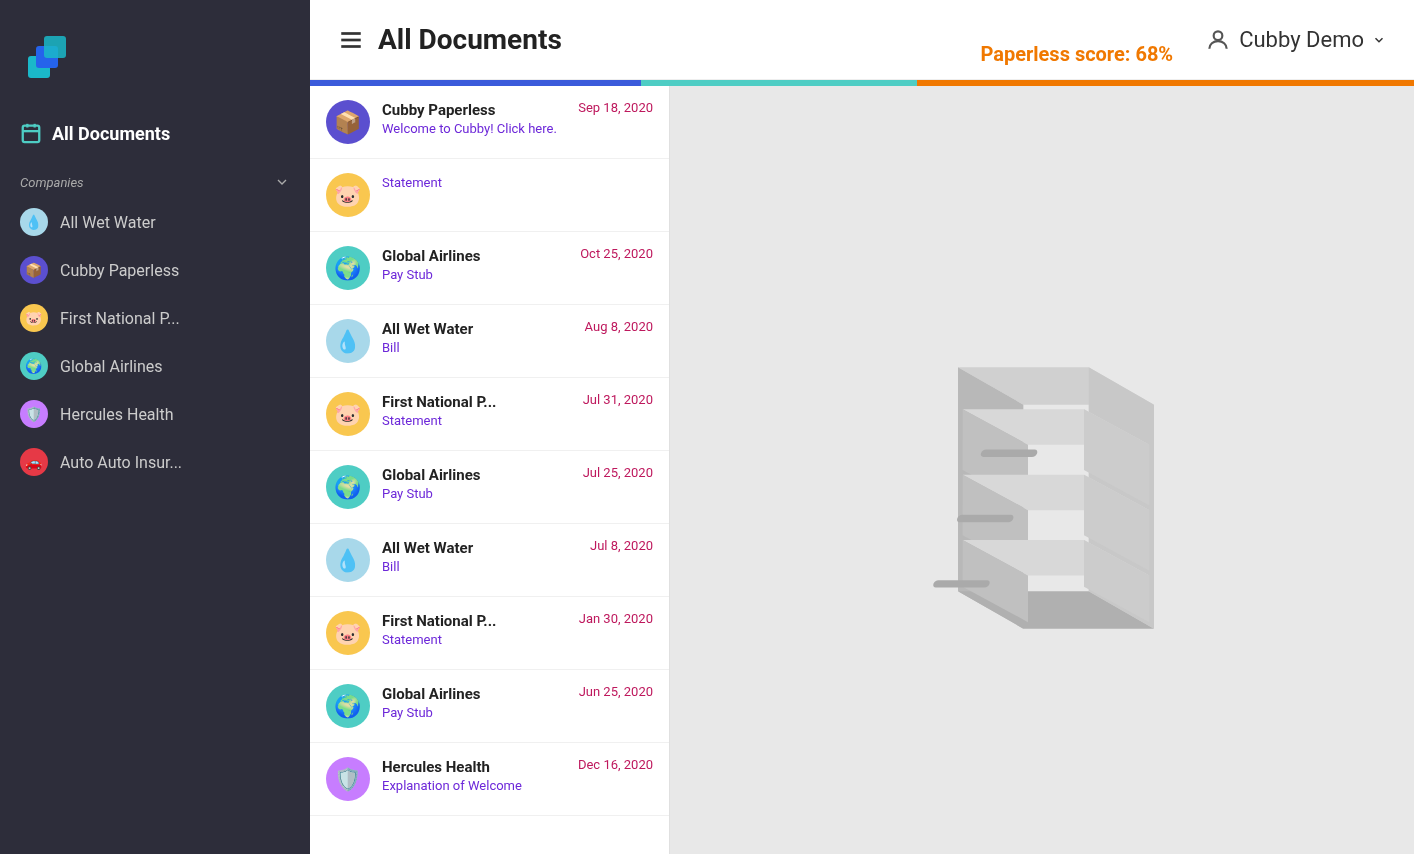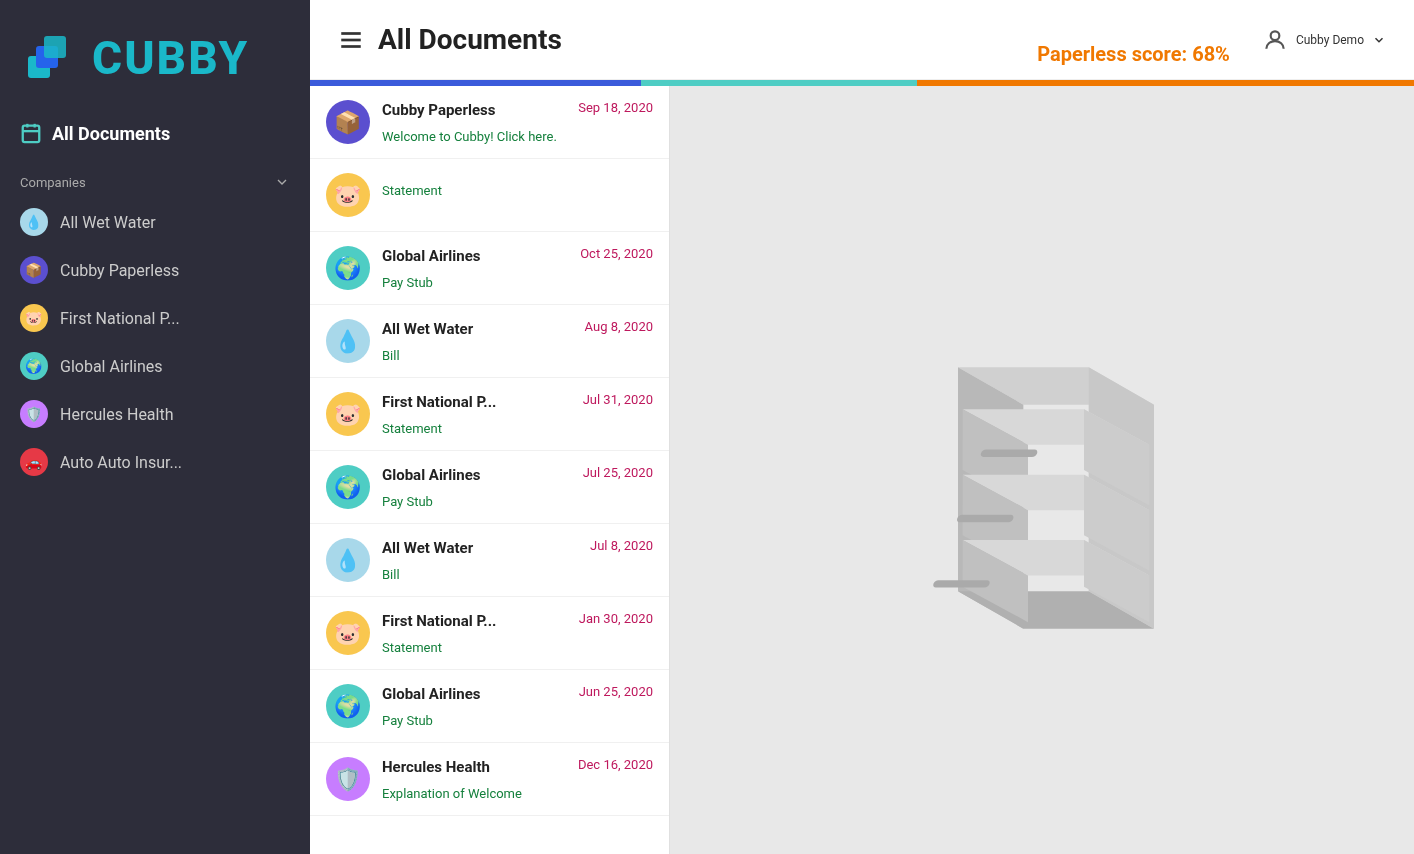--- a/index.html
+++ b/index.html
@@ -43,20 +43,21 @@
     }
     #all-documents-nav svg { color: #4ecdc4; }
     #companies-header {
       display: flex;
       align-items: center;
       justify-content: space-between;
       padding: 16px 20px 8px 20px;
       font-size: 13px;
       color: #aaa;
       text-transform: none;
+      font-style: italic;
     }
     .company-item {
       display: flex;
       align-items: center;
       gap: 12px;
       padding: 10px 20px;
       font-size: 16px;
       color: #ccc;
       cursor: pointer;
     }
@@ -104,21 +105,21 @@
     #paperless-score {
       font-size: 20px;
       font-weight: 700;
       color: #f07800;
       margin-top: 28px;
     }
     #user-area {
       display: flex;
       align-items: center;
       gap: 8px;
-      font-size: 12px;
+      font-size: 22px;
       color: #333;
       cursor: pointer;
     }
 
     
     #progress-bar {
       height: 6px;
       background: #eee;
       display: flex;
     }
@@ -167,22 +168,22 @@
       font-size: 15px;
       color: #222;
     }
     .doc-date {
       font-size: 13px;
       color: #be185d;
       float: right;
     }
     .doc-type {
       font-size: 13px;
-      color: #15803d;
-      margin-top: 10px;
+      color: #6d28d9;
+      margin-top: 2px;
     }
 
     
     #preview-area {
       flex: 1;
       background: #e8e8e8;
       display: flex;
       align-items: center;
       justify-content: center;
     }
@@ -203,21 +204,20 @@
 
 <div id="sidebar">
   <div id="logo-area">
 
     <svg id="logo-icon" viewBox="0 0 60 60" xmlns="http://www.w3.org/2000/svg">
 
       <rect x="8" y="28" width="22" height="22" rx="3" fill="#1ab8c9"></rect>
       <rect x="16" y="18" width="22" height="22" rx="3" fill="#2563eb"></rect>
       <rect x="24" y="8" width="22" height="22" rx="3" fill="#1ab8c9" opacity="0.85"></rect>
     </svg>
-    <span id="logo-text">CUBBY</span>
   </div>
 
   <div id="all-documents-nav">
     <svg width="22" height="22" viewBox="0 0 24 24" fill="none" stroke="#4ecdc4" stroke-width="2.5">
       <rect x="3" y="4" width="18" height="18" rx="2"></rect>
       <line x1="16" y1="2" x2="16" y2="6"></line>
       <line x1="8" y1="2" x2="8" y2="6"></line>
       <line x1="3" y1="10" x2="21" y2="10"></line>
     </svg>
     <span>All Documents</span>

